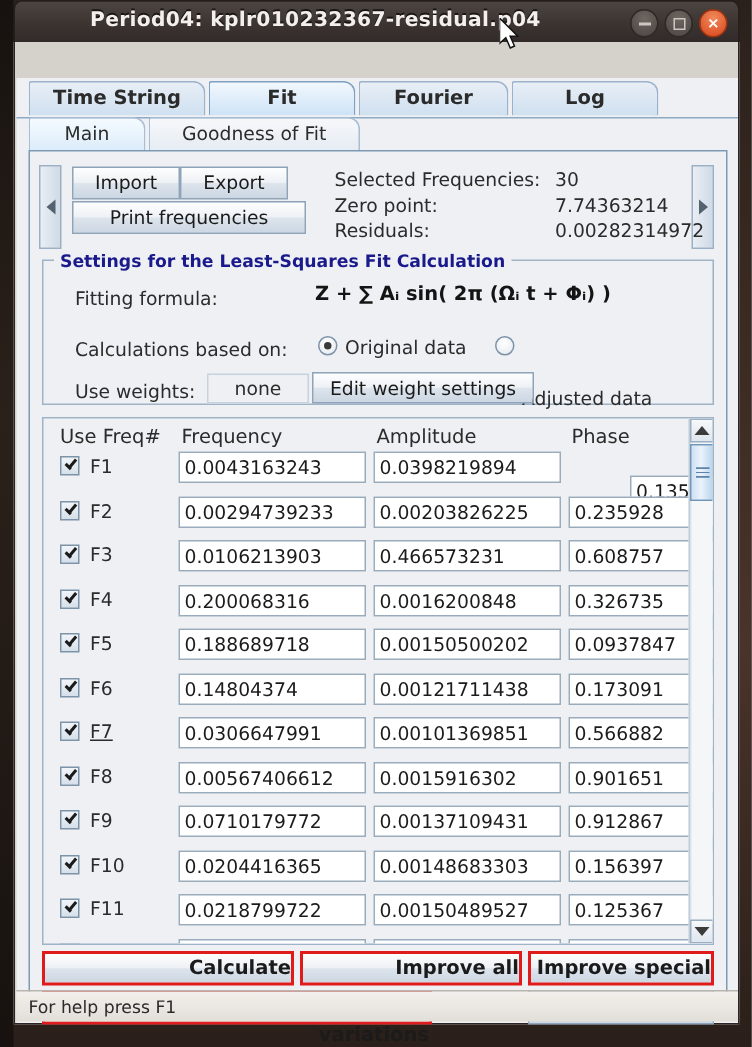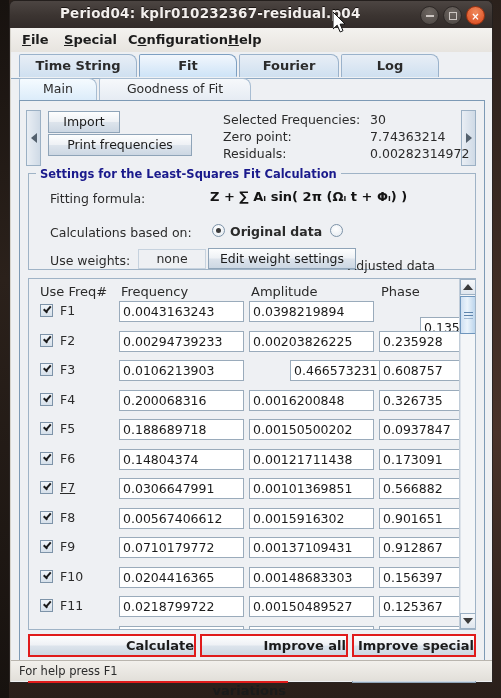--- a/index.html
+++ b/index.html
@@ -151,69 +151,64 @@
           <i></i>
         </div>
       <div class="wb close">
           <i>×</i>
         </div>
     </div>
   </div>
 
   <div id="client">
 
-    <div class="menubar">
-      <div class="mi" style="left:6px;"><u>F</u>ile</div>
-      <div class="mi" style="left:48px;"><u>S</u>pecial</div>
-      <div class="mi" style="left:112px;">C<u>o</u>nfiguration</div>
-      <div class="mi" style="left:212px;"><u>H</u>elp</div>
-    </div>
 
     <div id="app">
 
       <div class="tabstrip">
         <div class="tab" style="left:8px;width:118px;">Time String</div>
         <div class="tab sel" style="left:128px;width:98px;">Fit</div>
         <div class="tab" style="left:228px;width:100px;">Fourier</div>
         <div class="tab" style="left:330px;width:98px;">Log</div>
       </div>
 
       <div class="subtabstrip">
         <div class="stab sel" style="left:0px;width:78px;">Main</div>
-        <div class="stab" style="left:80px;width:152px;">Goodness of Fit</div>
+        <div class="stab" style="left:80px;width:141px;">Goodness of Fit</div>
       </div>
 
       <div id="content">
 
         <div class="sidearrow" style="left:6px;top:9px;">
           <span class="tri" style="border-top:5px solid transparent;border-bottom:5px solid transparent;border-right:6px solid #54616e;"></span>
         </div>
         <div class="sidearrow" style="left:441px;top:9px;">
           <span class="tri" style="border-top:5px solid transparent;border-bottom:5px solid transparent;border-left:6px solid #54616e;"></span>
         </div>
 
         <div class="btn" style="left:28px;top:10px;width:72px;height:22px;line-height:20px;">Import</div>
-        <div class="btn" style="left:28px;top:33px;width:144px;height:22px;line-height:20px;">Print frequencies</div>
+        <div class="btn" style="left:100px;top:10px;width:72px;height:22px;line-height:20px;">Export</div>
+        <div class="btn" style="left:28px;top:33px;width:156px;height:22px;line-height:20px;">Print frequencies</div>
 
         <div class="lbl" style="left:203px;top:11px;">Selected Frequencies:</div>
         <div class="val" style="left:350px;top:11px;">30</div>
         <div class="lbl" style="left:203px;top:28px;">Zero point:</div>
         <div class="val" style="left:350px;top:28px;">7.74363214</div>
         <div class="lbl" style="left:203px;top:45px;">Residuals:</div>
         <div class="val" style="left:350px;top:45px;">0.00282314972</div>
 
         <div class="groupbox" style="left:8px;top:72px;width:448px;height:97px;"></div>
         <div class="grouptitle" style="left:16px;top:66px;">Settings for the Least-Squares Fit Calculation</div>
 
         <div class="lbl" style="left:30px;top:90px;">Fitting formula:</div>
         <div class="formula" style="left:190px;top:88px;">Z + ∑ Aᵢ sin( 2π (Ωᵢ t + Φᵢ) )</div>
 
         <div class="lbl" style="left:30px;top:124px;">Calculations based on:</div>
         <div class="radio on" style="left:192px;top:123px;"></div>
-        <div class="lbl" style="left:210px;top:123px;font-weight:bold;">Original data</div>
+        <div class="lbl" style="left:210px;top:123px;">Original data</div>
         <div class="radio" style="left:310px;top:123px;"></div>
         <div class="lbl" style="left:328px;top:109px;margin-top:48px;">Adjusted data</div>
 
         <div class="lbl" style="left:30px;top:152px;">Use weights:</div>
         <div class="nonebox" style="left:118px;top:148px;width:68px;height:20px;line-height:18px;">none</div>
         <div class="btn" style="left:188px;top:147px;width:148px;height:21px;line-height:19px;">Edit weight settings</div>
 
         <div class="tablepanel" style="left:8px;top:177px;width:448px;height:352px;">
 
           <div class="thead" style="left:11px;top:5px;">Use Freq#</div>
@@ -233,21 +228,21 @@
                 <span class="chk" style="left:11px;top:3px;"></span>
                 <span class="flab" style="left:31px;top:2px;">F2</span>
                 <span class="tf" style="left:90px;top:0px;width:125px;">0.00294739233</span>
                 <span class="tf" style="left:220px;top:0px;width:125px;">0.00203826225</span>
                 <span class="tf" style="left:350px;top:0px;width:110px;">0.235928</span>
               </div>
               <div class="row" style="top: 81px;">
                 <span class="chk" style="left:11px;top:3px;"></span>
                 <span class="flab" style="left:31px;top:2px;">F3</span>
                 <span class="tf" style="left:90px;top:0px;width:125px;">0.0106213903</span>
-                <span class="tf" style="left:220px;top:0px;width:125px;margin-left:41px;">0.466573231</span>
+                <span class="tf" style="left:220px;top:0px;width:125px;">0.466573231</span>
                 <span class="tf" style="left:350px;top:0px;width:110px;">0.608757</span>
               </div>
               <div class="row" style="top: 110.5px;">
                 <span class="chk" style="left:11px;top:3px;"></span>
                 <span class="flab" style="left:31px;top:2px;">F4</span>
                 <span class="tf" style="left:90px;top:0px;width:125px;">0.200068316</span>
                 <span class="tf" style="left:220px;top:0px;width:125px;">0.0016200848</span>
                 <span class="tf" style="left:350px;top:0px;width:110px;">0.326735</span>
               </div>
               <div class="row" style="top: 140px;">

